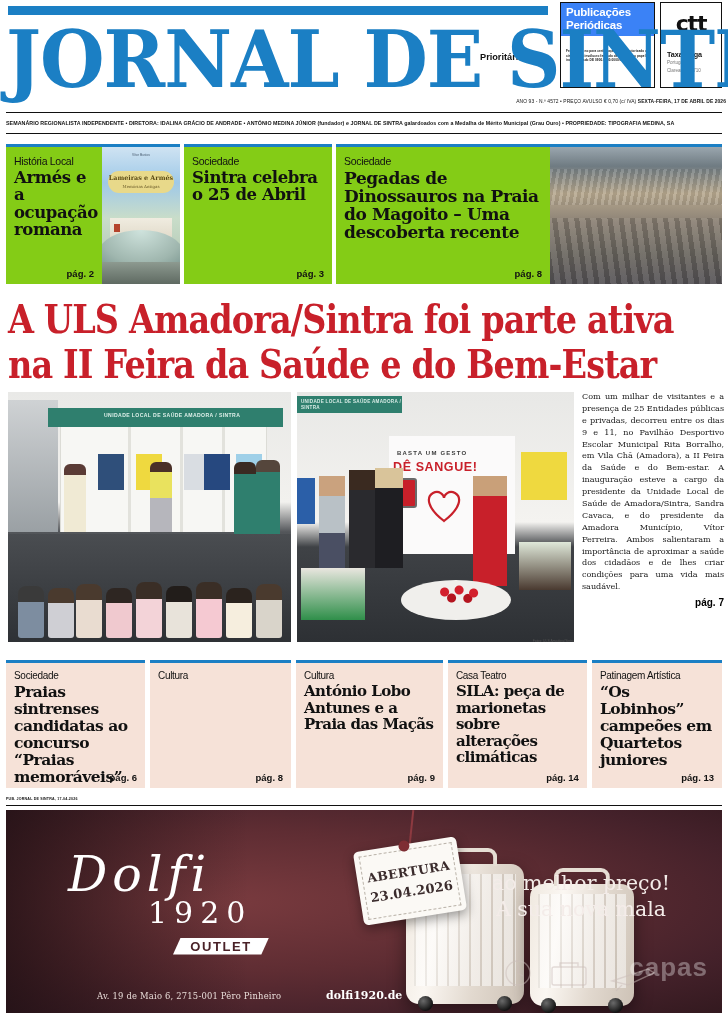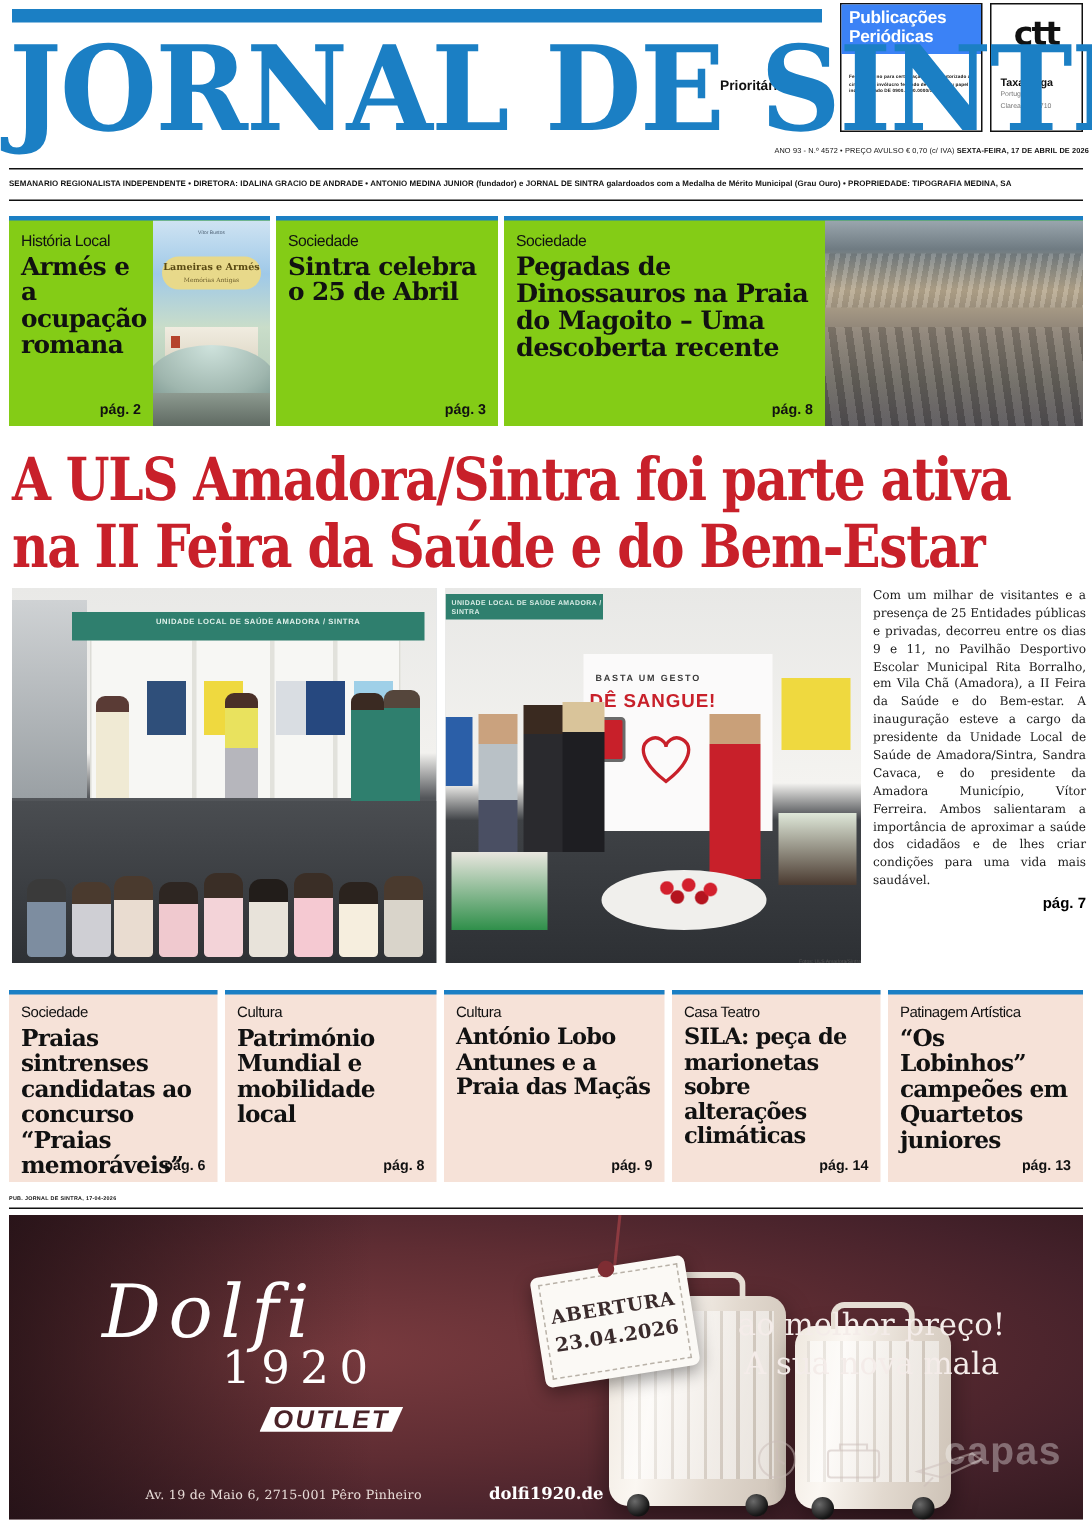--- a/index.html
+++ b/index.html
@@ -182,21 +182,21 @@
   .ad { position: absolute; left: 6px; top: 810px; width: 716px; height: 203px; overflow: hidden;
         background: radial-gradient(ellipse at 28% 45%, #7a3b3f 0%, #5f2d33 45%, #44212a 78%, #33191f 100%); }
   .ad-left-dark { position:absolute; left:0; top:0; width:34%; height:100%;
         background: linear-gradient(90deg, rgba(28,14,18,0.75), rgba(28,14,18,0)); }
   .ad-logo { position: absolute; left: 62px; top: 42px; width: 250px; color: #fff; }
   .ad-dolfi { font-family: "DejaVu Serif", serif; font-size: 49px; line-height: 0.95;
         letter-spacing: 5px; font-style: italic; }
   .ad-1920 { font-family: "DejaVu Serif", serif; font-size: 30px; letter-spacing: 7px;
         margin-left: 80px; margin-top: -4px; }
   .ad-outlet { margin-left: 105px; margin-top: 8px; width: 96px; height: 17px;
-        background: #fff; color: #4a2228; font-size: 17px; font-weight: bold; font-style: italic;
+        background: #fff; color: #4a2228; font-size: 13px; font-weight: bold; 
         letter-spacing: 1.6px; text-align: center; line-height: 17px;
         clip-path: polygon(8% 0, 100% 0, 92% 100%, 0 100%); }
   .ad-tagline { position: absolute; right: 26px; top: 60px; width: 230px; text-align: center;
         color: #f4ece9; font-family: "DejaVu Serif", serif; font-size: 20.5px; line-height: 1.28; }
   .ad-addr { position: absolute; left: 60px; bottom: 12px; color: #e8dcd8;
         font-family: "DejaVu Serif", serif; font-size: 8.4px; letter-spacing: 0.2px; margin-left: 31px; }
   .ad-site { position: absolute; left: 320px; bottom: 11px; color: #fff;
         font-family: "DejaVu Serif", serif; font-size: 11px; font-weight: bold; }
   .ad-watermark { position: absolute; right: 14px; bottom: 30px; color: rgba(255,255,255,0.34);
         font-family: "Liberation Sans", sans-serif; font-size: 26px; font-weight: bold; letter-spacing: 1px; margin-top: 48px; }
@@ -372,21 +372,20 @@
   </div>
 
   <div class="teaser-row-bot">
     <div class="bz w1">
       <div class="kicker">Sociedade</div>
       <div class="bz-head">Praias sintrenses candidatas ao concurso “Praias memoráveis”</div>
       <div class="pag">pág. 6</div>
     </div>
     <div class="bz w2">
       <div class="kicker">Cultura</div>
-      <div class="bz-head">Património Mundial e mobilidade local</div>
       <div class="pag">pág. 8</div>
     </div>
     <div class="bz w3">
       <div class="kicker">Cultura</div>
       <div class="bz-head">António Lobo Antunes e a Praia das Maçãs</div>
       <div class="pag">pág. 9</div>
     </div>
     <div class="bz w4">
       <div class="kicker">Casa Teatro</div>
       <div class="bz-head">SILA: peça de marionetas sobre alterações climáticas</div>

